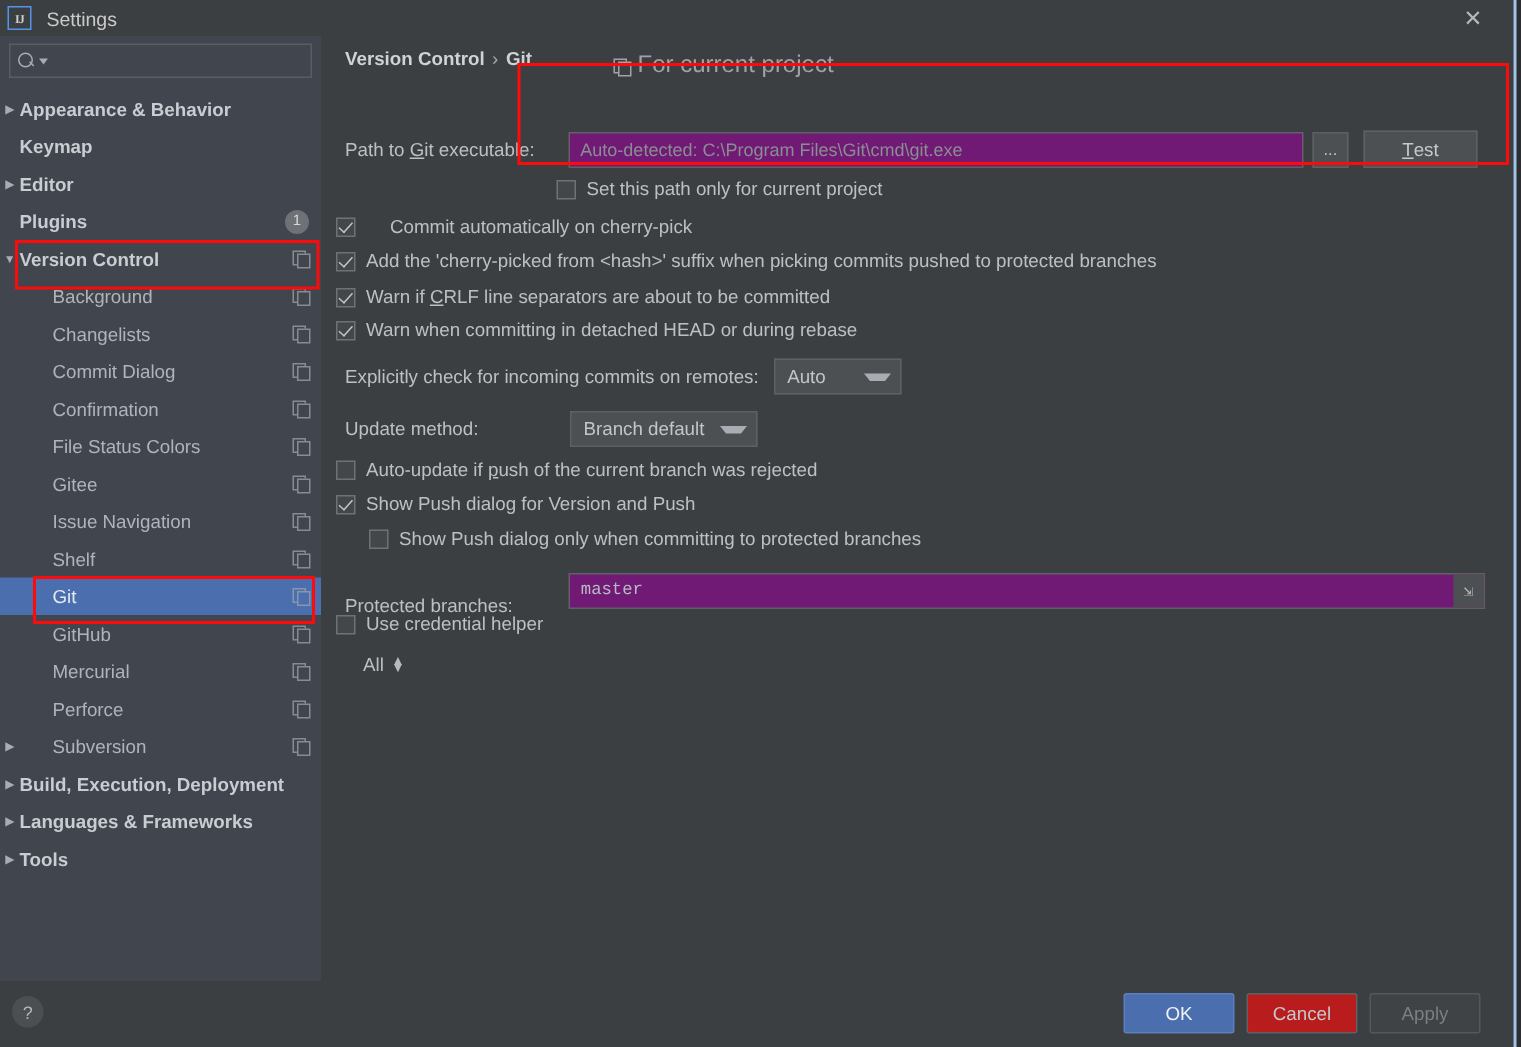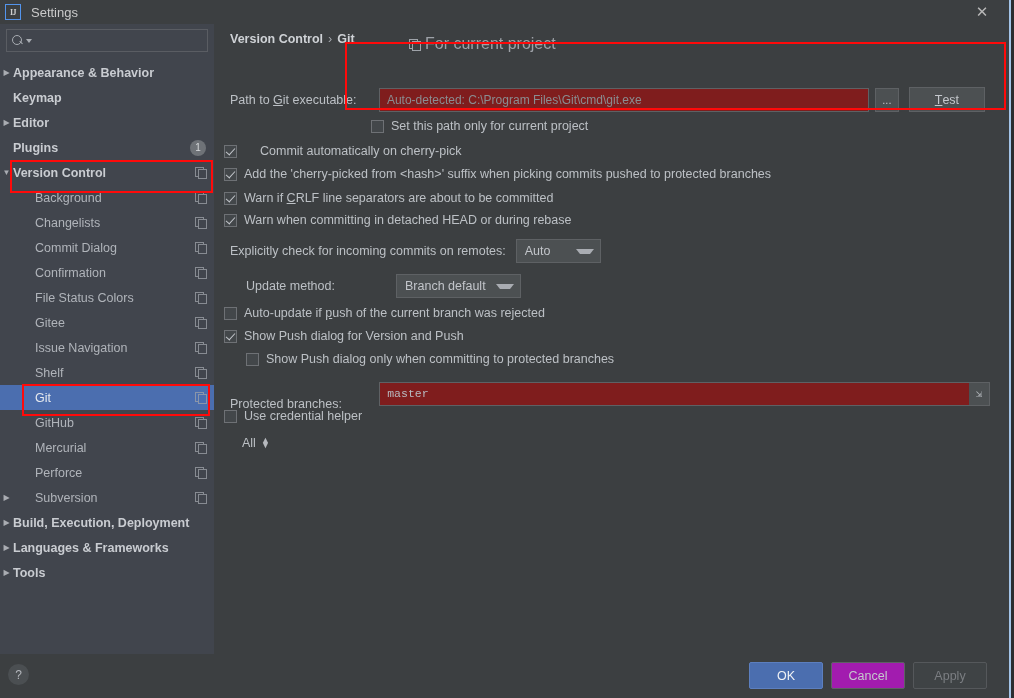--- a/index.html
+++ b/index.html
@@ -141,21 +141,21 @@
   #for-current-project .copy-icon2::after {
     content: ""; position: absolute; left: 3px; top: 2px;
     width: 7px; height: 8px; border: 1px solid #9FA3A9; background: #3C3F41;
   }
 
   .row { position: absolute; display: flex; align-items: center; }
   .flabel { color: #BCC0C5; white-space: nowrap; }
   .u { text-decoration: underline; }
 
   .textfield {
-    background: #7f1d1d; border: 1px solid #5E6164;
+    background: #701a75; border: 1px solid #5E6164;
     height: 24px; display: flex; align-items: center;
     padding: 0 7px; color: #8A8D91; font-size: 12px;
   }
   .textfield.mono { font-family: "Liberation Mono", monospace; color: #B7BAC0; font-size: 11.5px; }
 
   .sq-btn {
     height: 24px; min-width: 24px;
     background: #4C5052; border: 1px solid #5E6164;
     color: #C2C5CA; font-size: 11px;
     display: flex; align-items: center; justify-content: center;
@@ -216,21 +216,21 @@
     background: #4B4F52; color: #B5B8BD;
     font-size: 12px; display: flex; align-items: center; justify-content: center;
     cursor: default;
   }
   .dlg-btn {
     position: absolute; top: 8px; height: 27px;
     display: flex; align-items: center; justify-content: center;
     font-size: 12.5px; border-radius: 2px; cursor: default;
   }
   #ok-btn { left: 749px; width: 74px; background: #4B6EAF; border: 1px solid #5C7FBF; color: #F0F2F5; }
-  #cancel-btn { left: 831px; width: 74px; background: #a21caf; border: 1px solid #5E6164; color: #C5C8CD; }
+  #cancel-btn { left: 831px; width: 74px; background: #b91c1c; border: 1px solid #5E6164; color: #C5C8CD; }
   #apply-btn { left: 913px; width: 74px; background: #3F4345; border: 1px solid #55585B; color: #7B7E82; }
 
   
   #right-edge {
     position: absolute; right: 0; top: 0; width: 5px; height: 698px;
     background: #2B2D30;
   }
   #right-edge::after {
     content: ""; position: absolute; left: 0; top: 0; width: 2px; height: 698px;
     background: #A3C4E8;
@@ -429,21 +429,21 @@
   </div>
 
   <div class="row" style="left:16px; top:215px;">
     <span class="flabel">Explicitly check for incoming commits on remotes:</span>
     <div class="combo" style="width:85px; margin-left:10px;">
       <span>Auto</span>
       <span class="arrow"></span>
     </div>
   </div>
 
-  <div class="row" style="left:32px; top:250px;justify-content:center;">
+  <div class="row" style="left:16px; top:250px;justify-content:center;">
     <span class="flabel" style="width:150px;">Update method:</span>
     <div class="combo" style="width:125px;">
       <span>Branch default</span>
       <span class="arrow"></span>
     </div>
   </div>
 
   <div class="row" style="left:10px; top:282px;">
     <span class="cb"></span>
     <span class="flabel">Auto-update if <span class="u">p</span>ush of the current branch was rejected</span>

